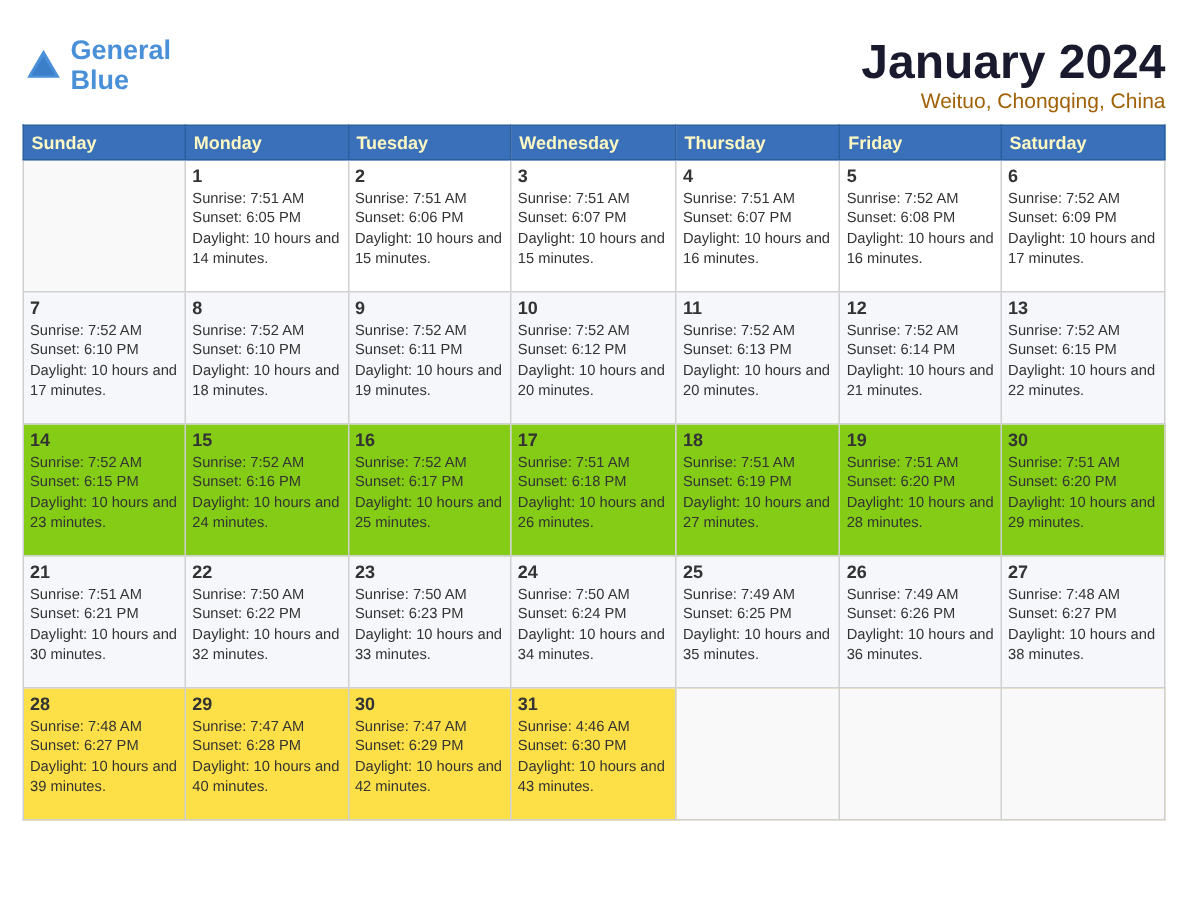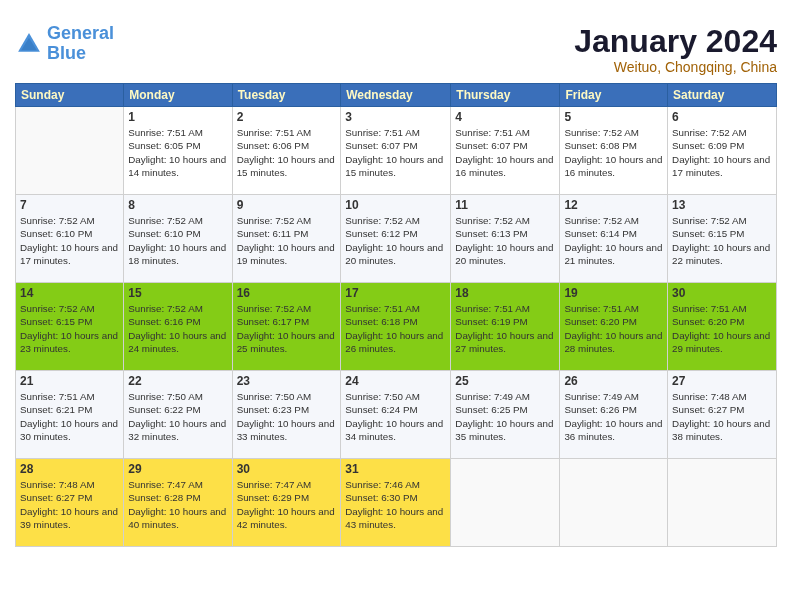--- a/index.html
+++ b/index.html
@@ -369,21 +369,21 @@
         <span class="day-num">30</span>
         <div class="day-info">
           <span>Sunrise: 7:47 AM</span><br>
           <span>Sunset: 6:29 PM</span><br>
           <span>Daylight: 10 hours and 42 minutes.</span>
         </div>
       </td>
           <td>
         <span class="day-num">31</span>
         <div class="day-info">
-          <span>Sunrise: 7:46 AM</span><br>
+          <span>Sunrise: 4:46 AM</span><br>
           <span>Sunset: 6:30 PM</span><br>
           <span>Daylight: 10 hours and 43 minutes.</span>
         </div>
       </td>
           <td class="empty-cell" style="background: rgb(249, 249, 249);"></td>
           <td class="empty-cell" style="background: rgb(249, 249, 249);"></td>
           <td class="empty-cell" style="background: rgb(249, 249, 249);"></td>
         </tr>
       </tbody>
   </table>

